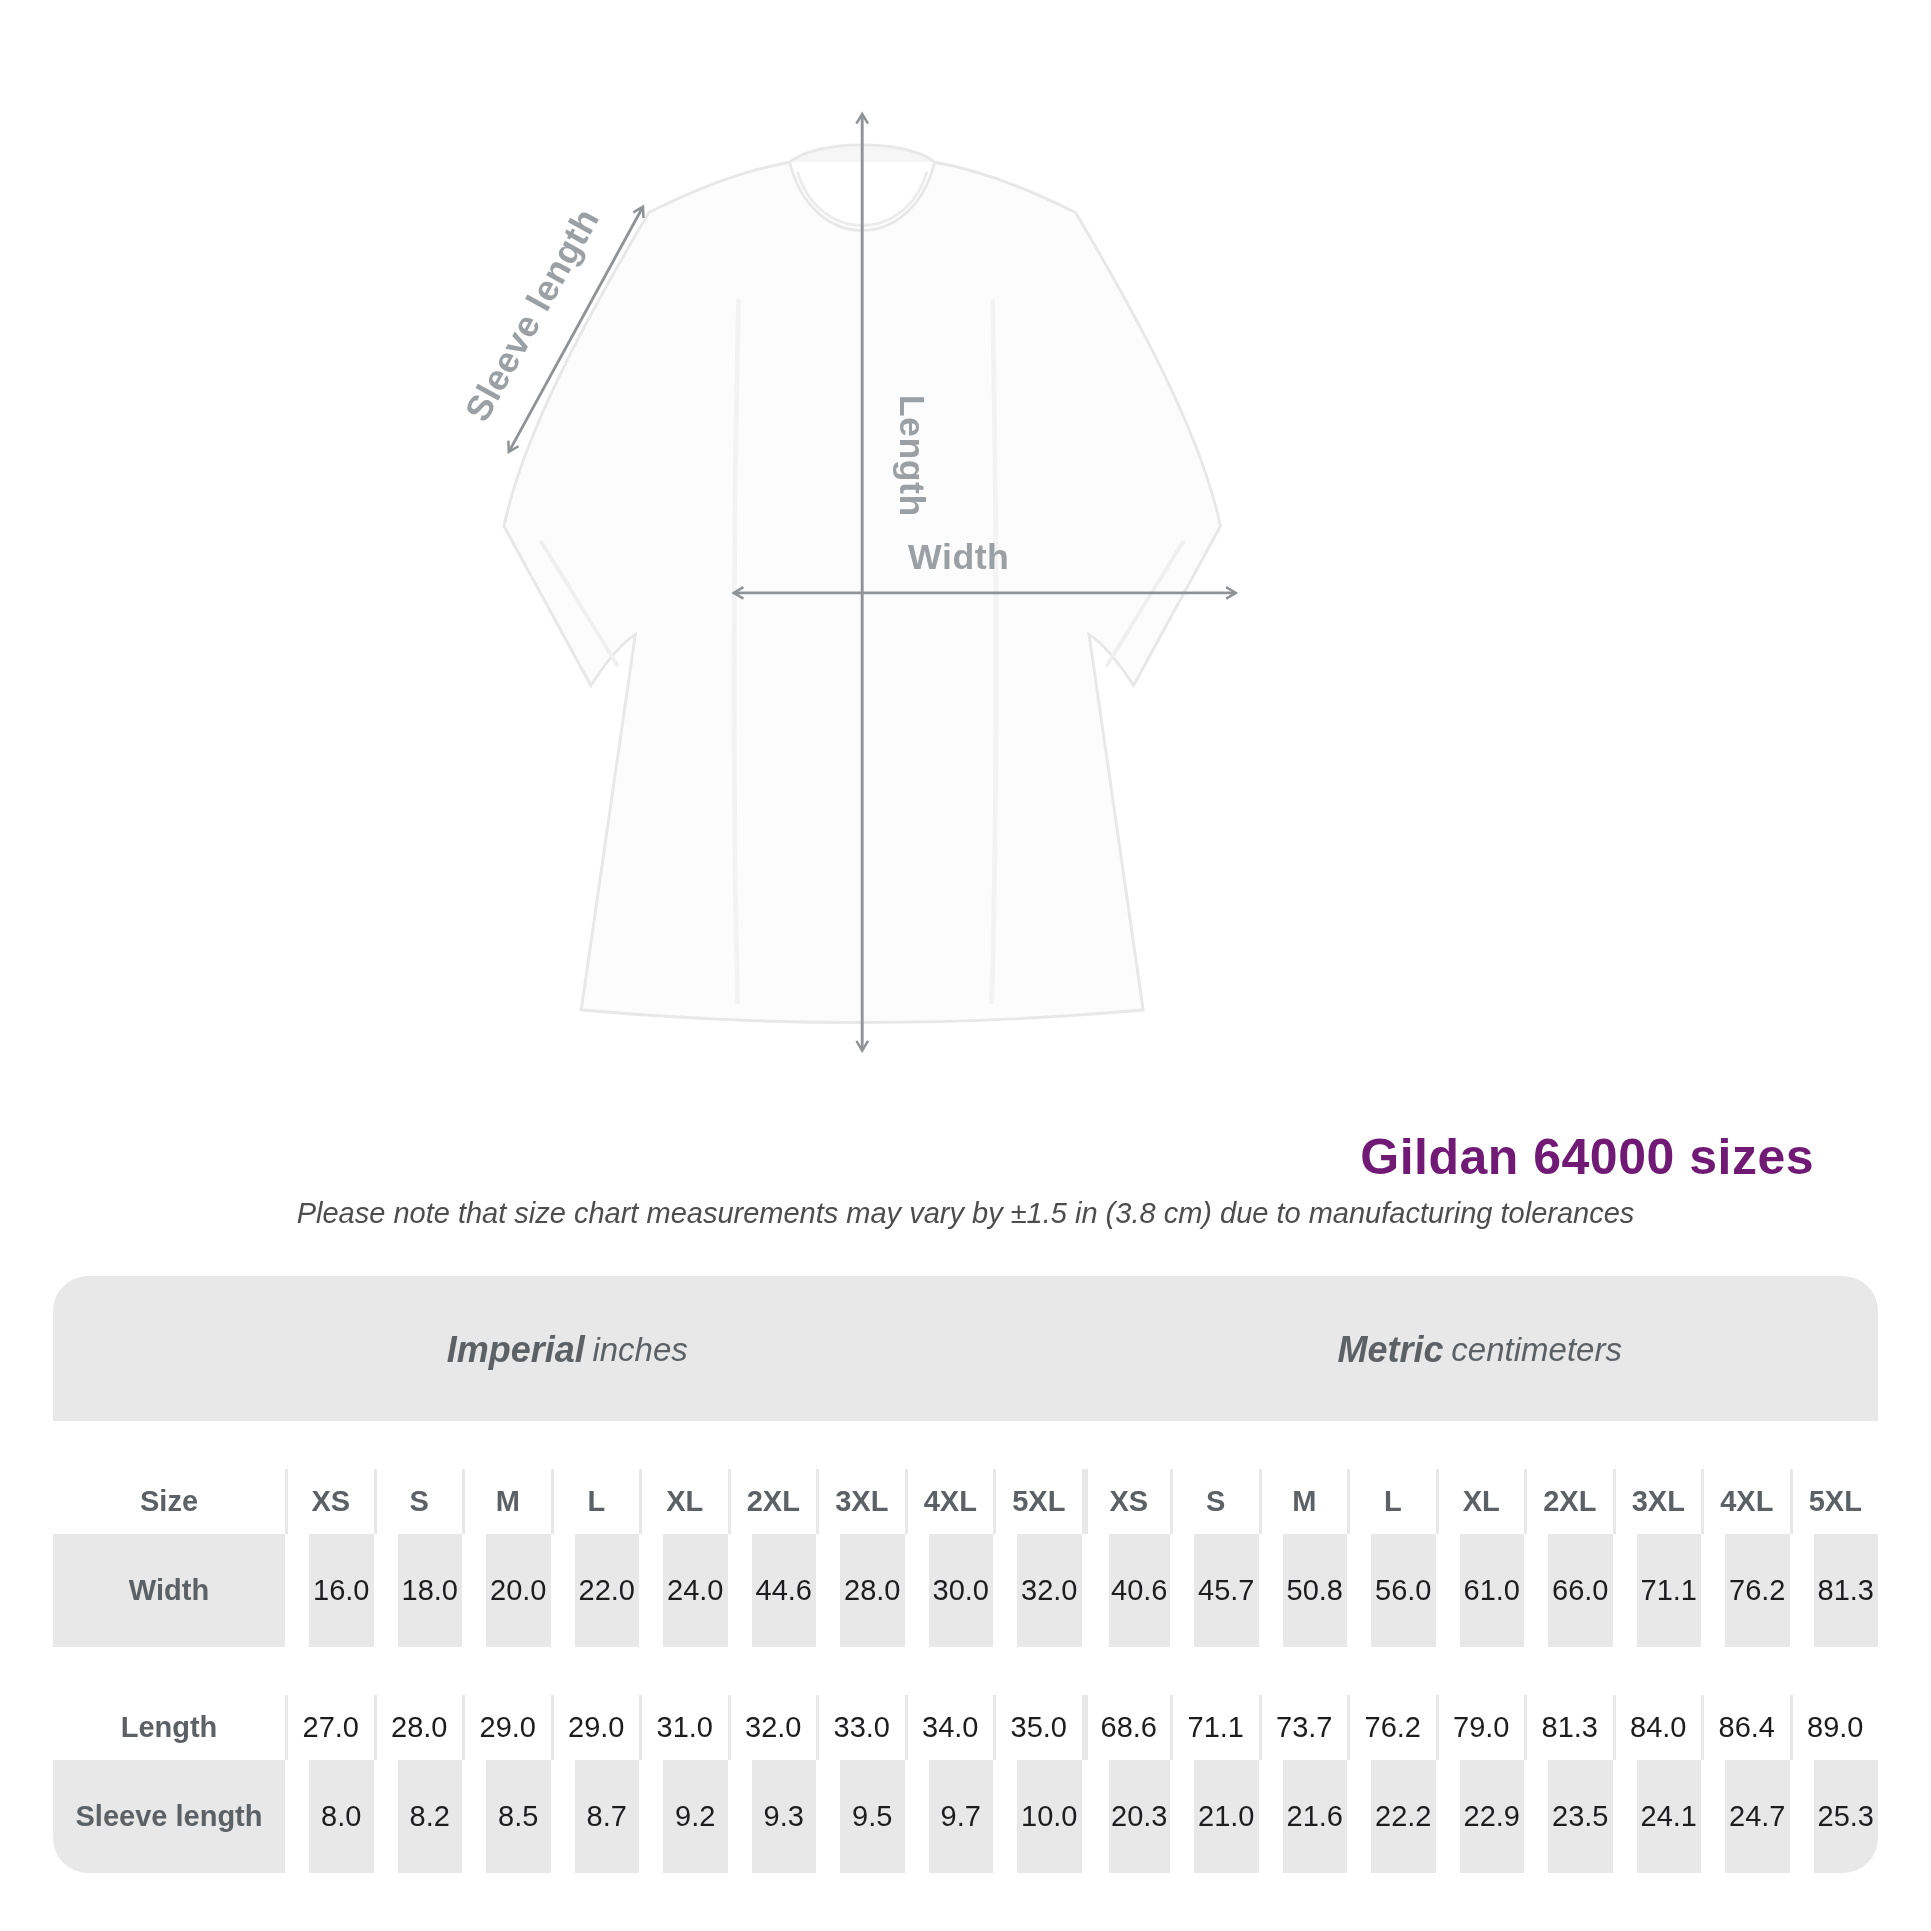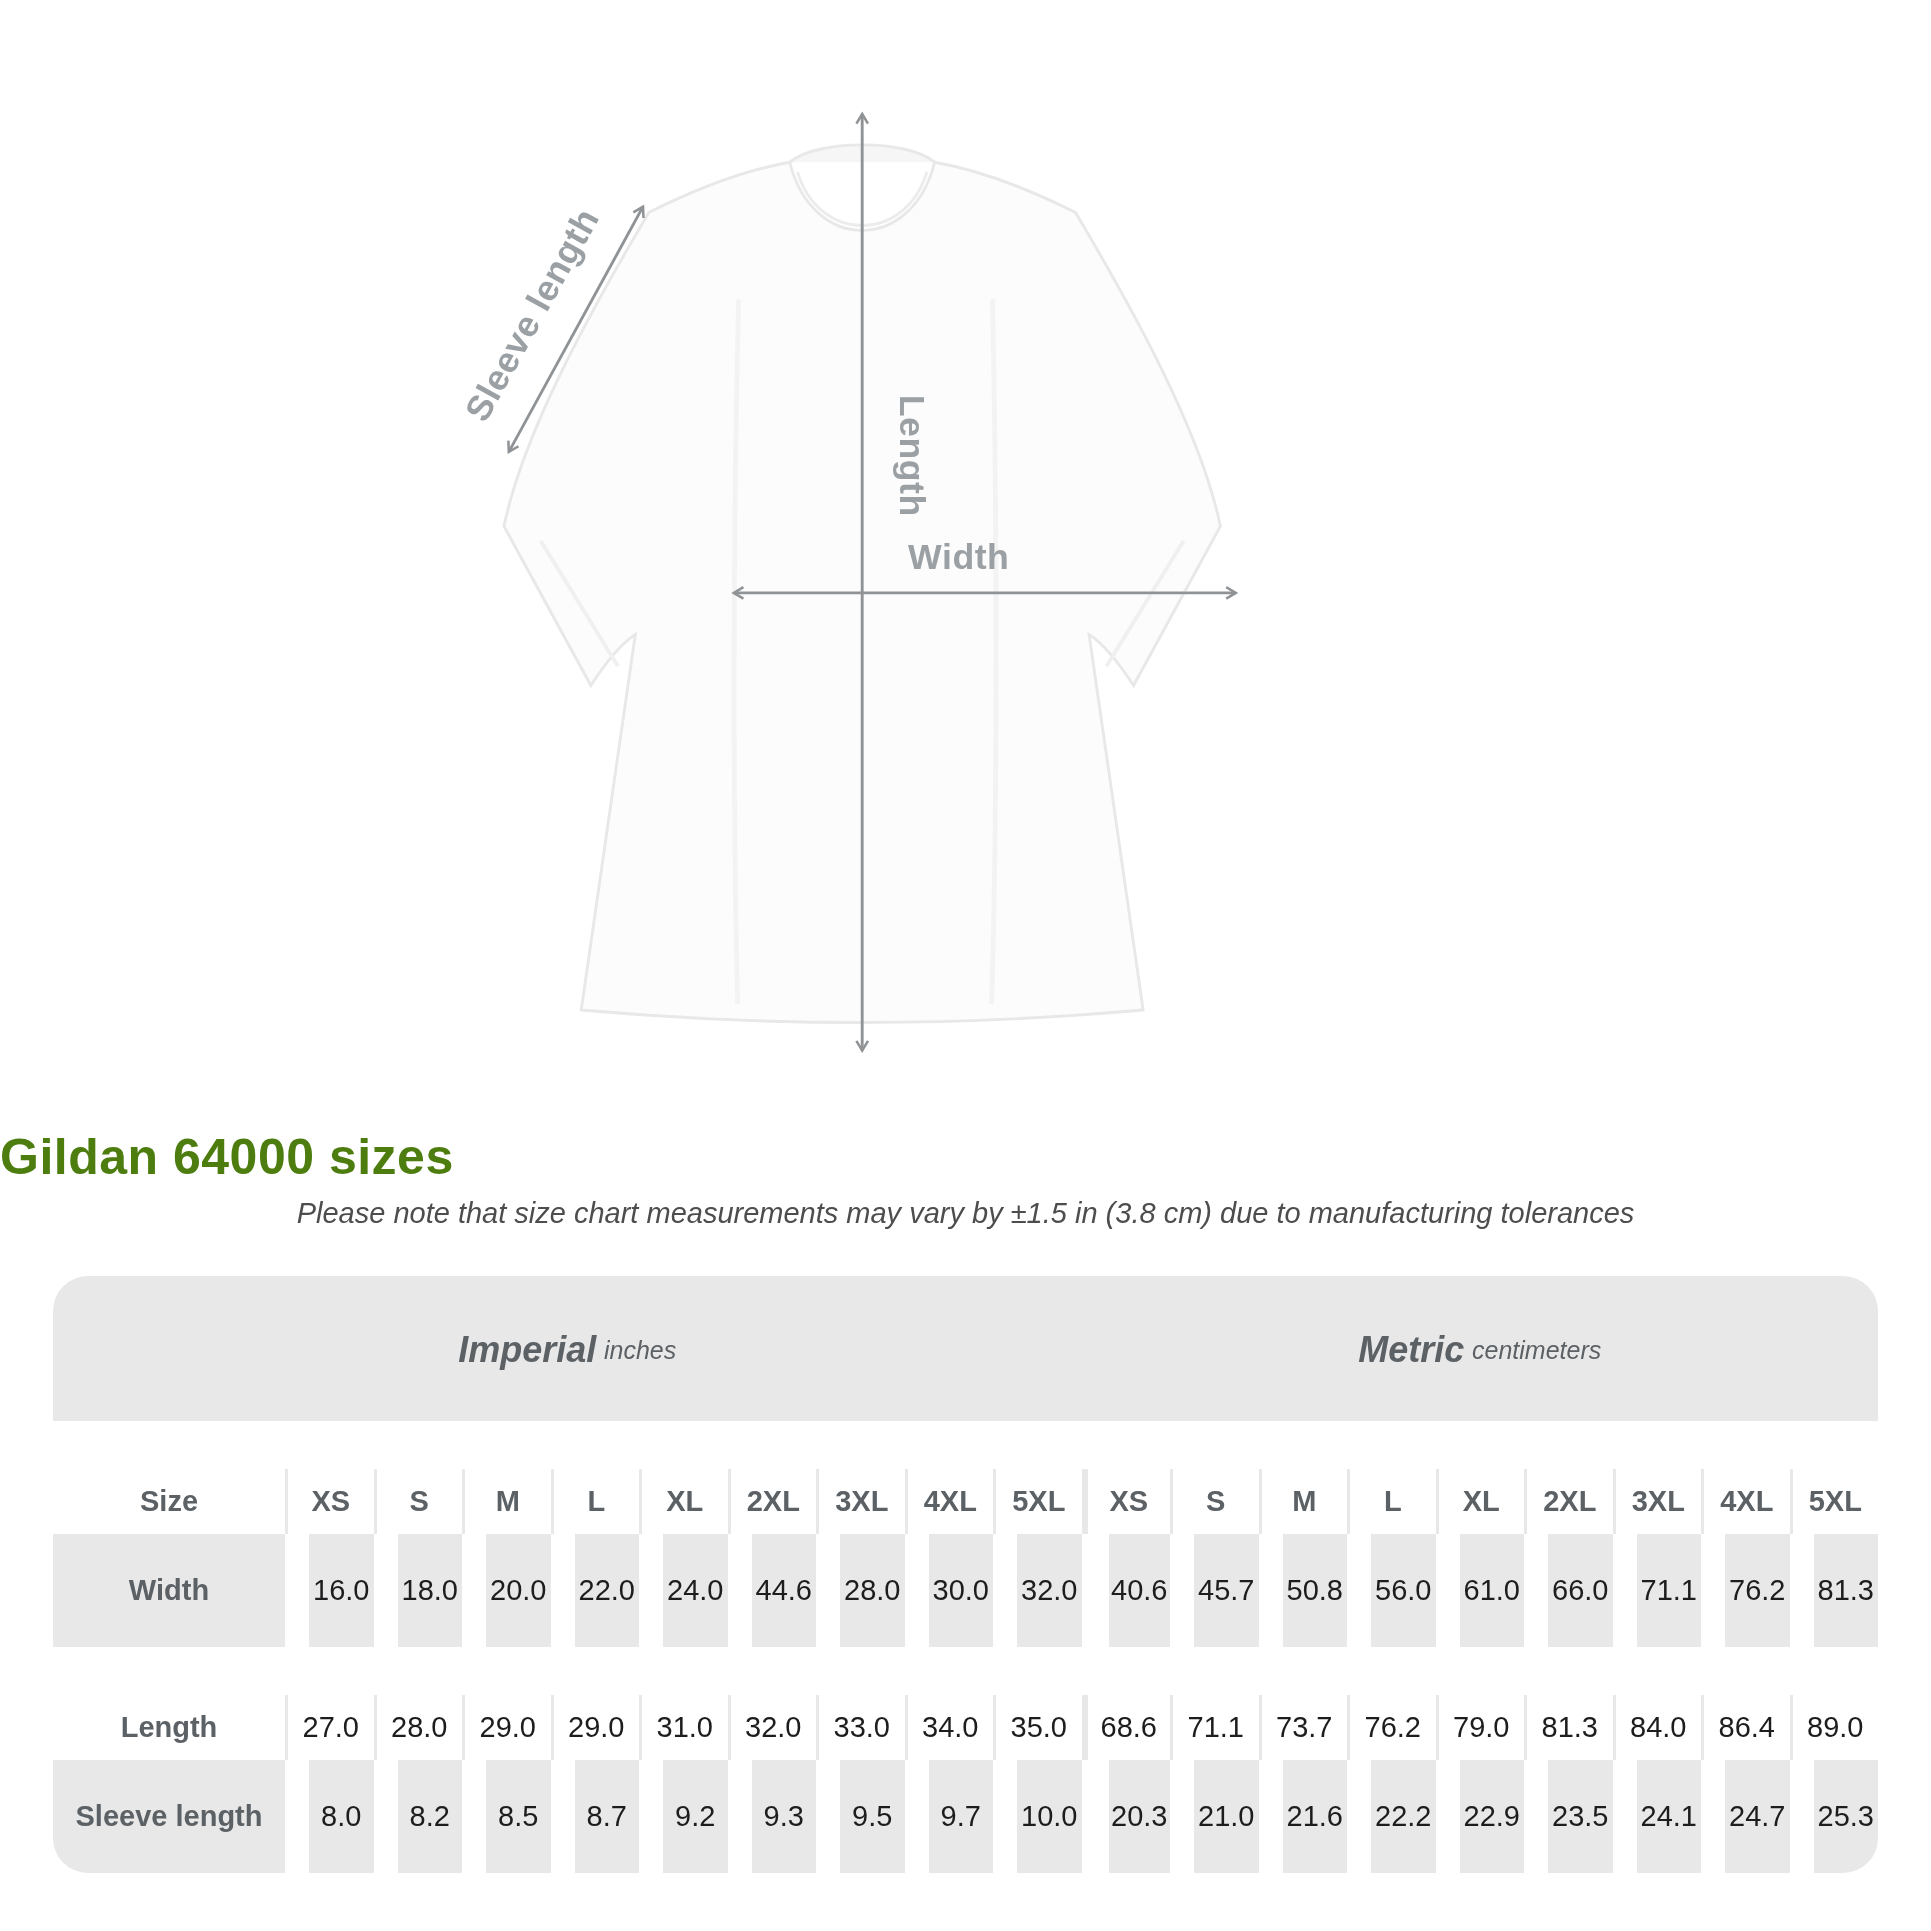--- a/index.html
+++ b/index.html
@@ -13,42 +13,42 @@
   
   .diagram-wrap{position:absolute;left:0;top:0;width:1931px;height:1207px;}
   .diagram-wrap svg{display:block;width:100%;height:100%;}
   .measure-label{
     font-family:"Liberation Sans",sans-serif;
     font-size:37px;font-weight:bold;fill:#9aa0a4;letter-spacing:.5px;
   }
 
   
   .page-title{
-    position:absolute;top:1128px;left:0;width:1814px;text-align:left;
-    font-size:50px;font-weight:bold;color:#4d7c0f;letter-spacing:0.5px;
+    position:absolute;top:1128px;left:0;width:1814px;text-align:right;
+    font-size:50px;font-weight:bold;color:#701a75;letter-spacing:0.5px;
   }
   .page-subtitle{
     position:absolute;top:1197px;left:0;width:1931px;text-align:center;
     font-size:29px;font-style:italic;color:#4d4d4d;
   }
 
   
   .size-table{
     position:absolute;left:53px;top:1276px;width:1825px;height:597px;
     display:grid;
     grid-template-columns:232px repeat(18,1fr);
     grid-template-rows:145px repeat(4,113px);
     border-radius:35px;overflow:hidden;background:#ffffff;
   }
   .grp{
     background:#e8e8e8;display:flex;flex-direction:row;
     align-items:center;justify-content:center;gap:7.7px;padding-top:3.9px;
   }
   .grp-title{font-size:36px;font-weight:bold;font-style:italic;color:#5c6166;}
-  .grp-unit{font-size:25px;font-style:italic;color:#5c6166;text-align:center;}
+  .grp-unit{font-size:33px;font-style:italic;color:#5c6166;text-align:center;}
 
   .cell{display:flex;align-items:center;justify-content:center;}
   .bg-w{background:#ffffff;margin-top:48px;}
   .bg-g{background:#e8e8e8;}
   .sep{border-left:3.9px solid #e8e8e8;}
   .bg-g.sep{border-left-color:#ffffff;margin-left:21px;}
   .sep-wide{border-left-width:6.8px;}
   .c-head{font-size:29px;font-weight:bold;color:#5c6166;}
   .c-label{font-size:29px;font-weight:bold;color:#5c6166;}
   .c-val{font-size:29px;color:#1d1d1f;}

